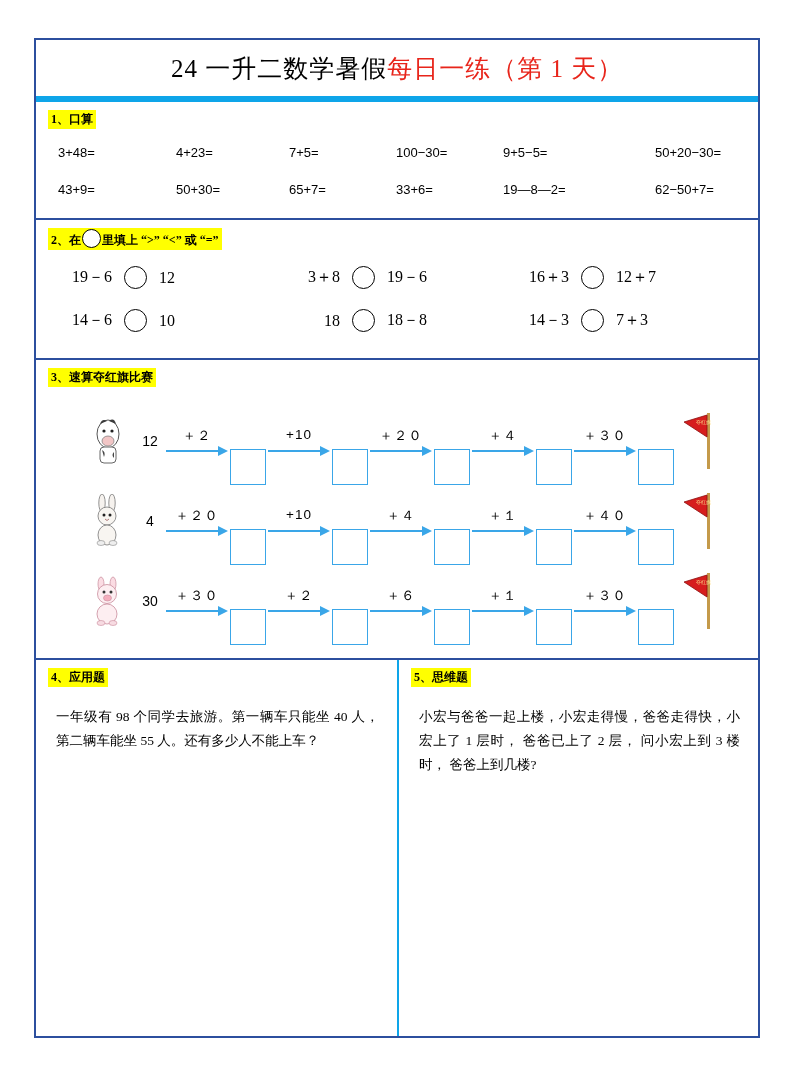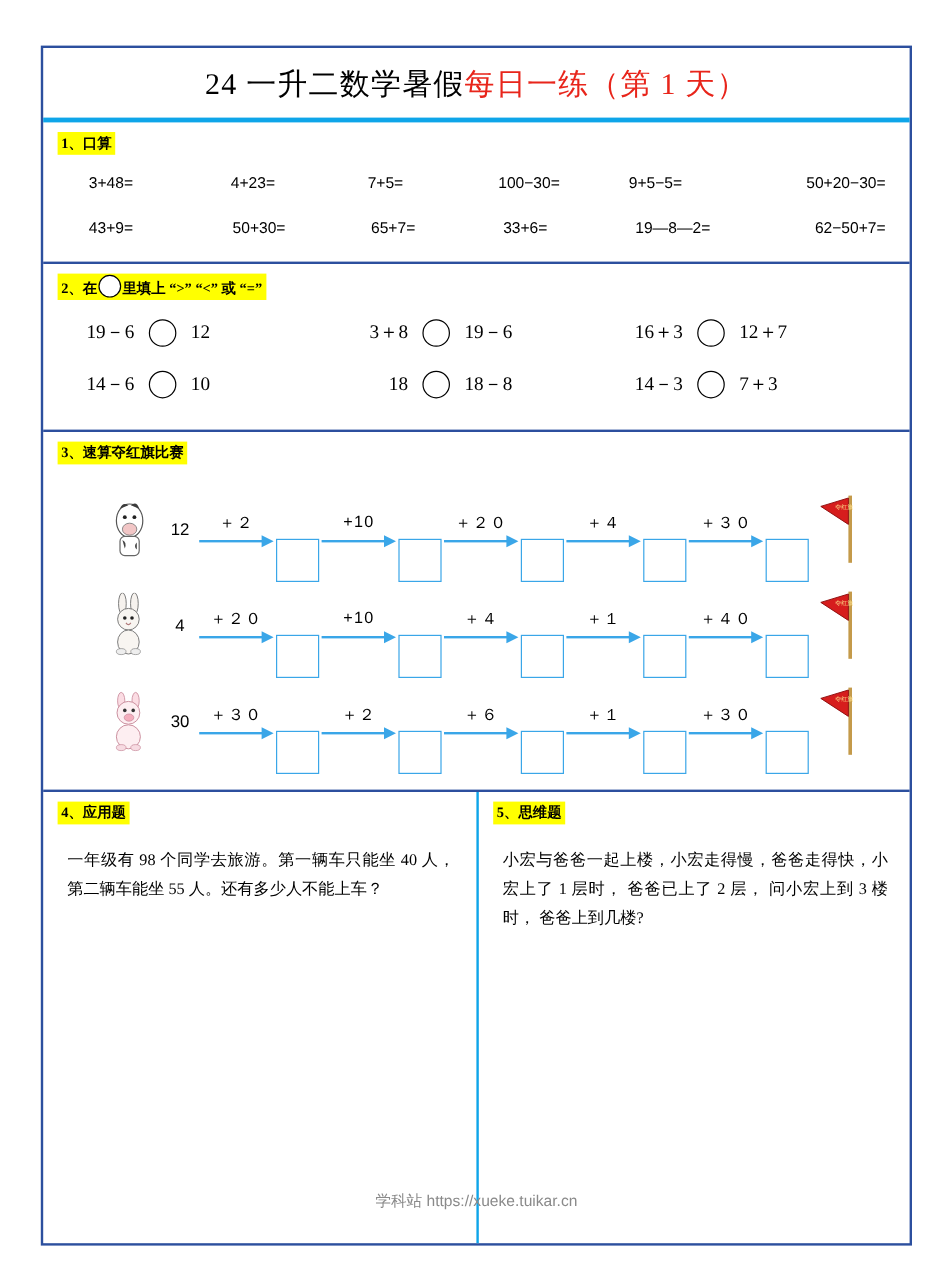--- a/index.html
+++ b/index.html
@@ -20,21 +20,21 @@
     left: 34px;
     top: 38px;
     width: 726px;
     height: 1000px;
     border: 2px solid #2c4f9e;
     box-sizing: border-box;
   }
   
   .title-box {
     height: 62px;
-    border-bottom: 4px solid #0ea5e9;
+    border-bottom: 6px solid #0ea5e9;
     display: flex;
     align-items: center;
     justify-content: center;
     box-sizing: border-box;
   }
   .title-text {
     font-size: 25px;
     letter-spacing: 1px;
     font-family: "Liberation Serif", "DejaVu Serif", serif;
     font-weight: 500;
@@ -64,21 +64,20 @@
     padding: 0 20px 0 22px;
   }
   .oral-row {
     display: flex;
     margin-bottom: 22px;
   }
   .oral-item {
     font-size: 13px;
     font-family: "Liberation Sans", sans-serif;
     white-space: nowrap;
-    margin-left: 16px;
   }
   .oral-row .c0 { width: 118px; }
   .oral-row .c1 { width: 113px; }
   .oral-row .c2 { width: 107px; }
   .oral-row .c3 { width: 107px; }
   .oral-row .c4 { width: 152px; }
   .oral-row .c5 { width: auto; }
   
   .sec2 { height: 140px; }
   .sec2 .sec-label { position: relative; z-index: 2; }
@@ -468,15 +467,14 @@
     <div class="col col-left">
       <div class="sec-label">4、应用题</div>
       <div class="prob-text">一年级有 98 个同学去旅游。第一辆车只能坐 40 人，第二辆车能坐 55 人。还有多少人不能上车？</div>
     </div>
     <div class="col col-right">
       <div class="sec-label">5、思维题</div>
       <div class="prob-text">小宏与爸爸一起上楼，小宏走得慢，爸爸走得快，小宏上了 1 层时， 爸爸已上了 2 层， 问小宏上到 3 楼时， 爸爸上到几楼?</div>
     </div>
   </div>
 
-  <div class="watermark">学科站 https://xueke.tuikar.cn</div>
 
 </div>
 
 </body></html>

